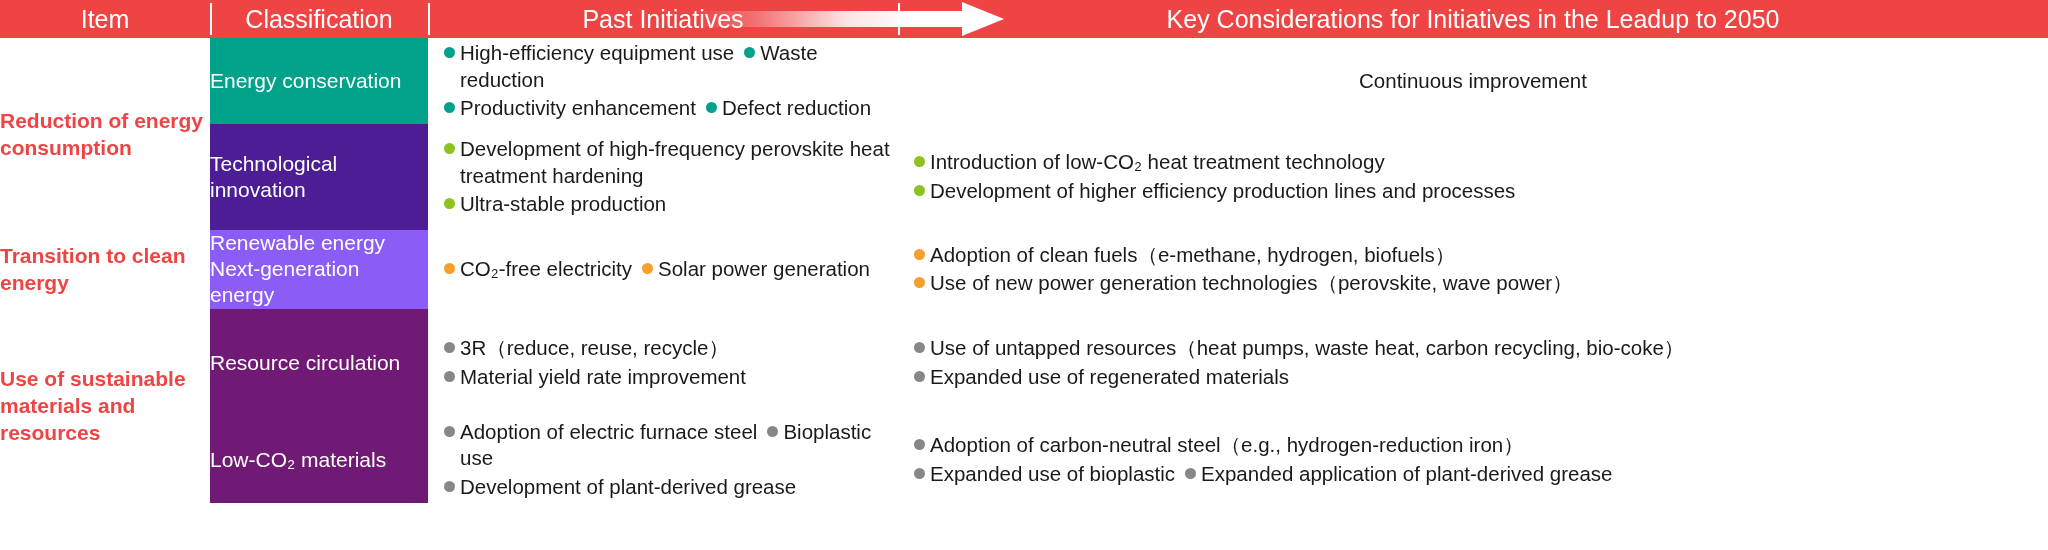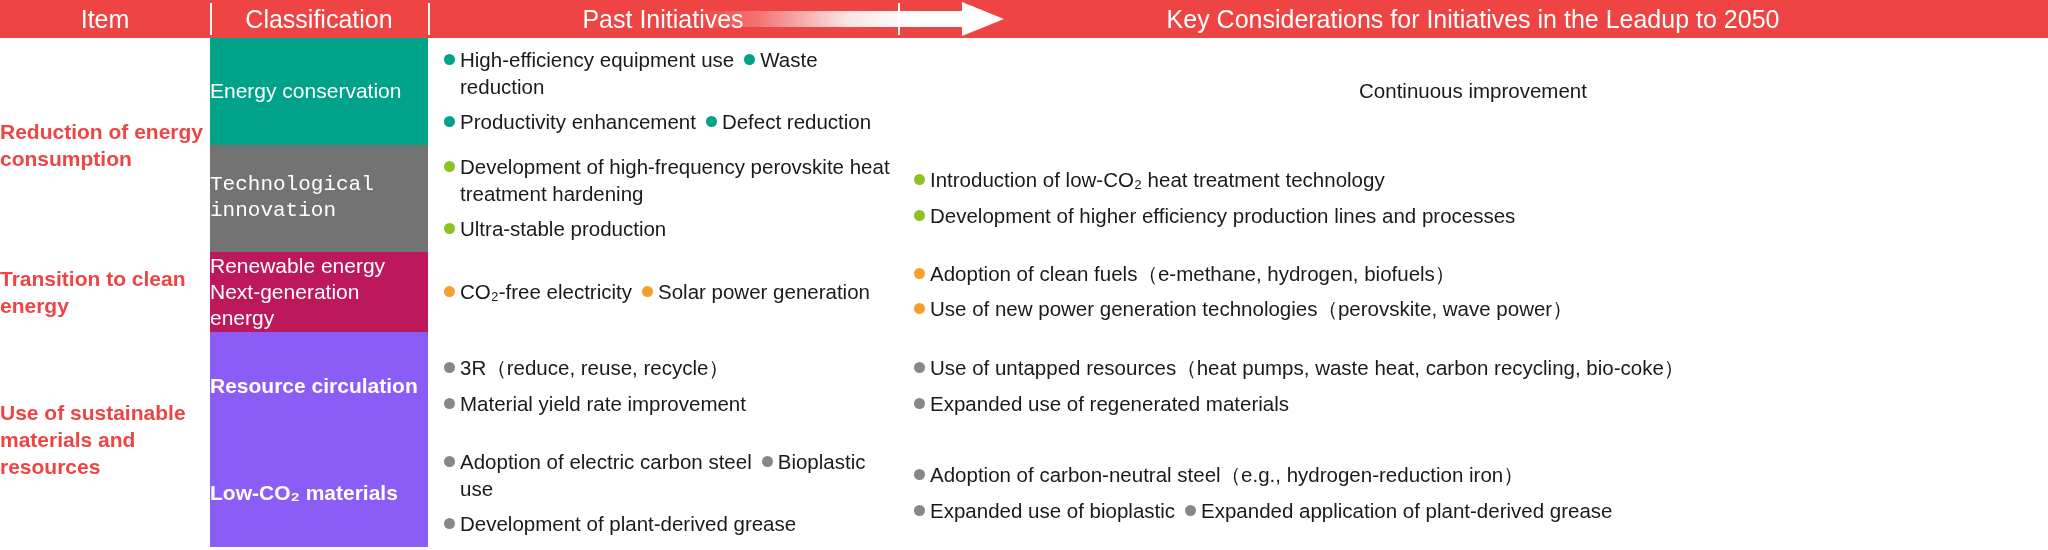--- a/index.html
+++ b/index.html
@@ -68,35 +68,35 @@
     text-align:left;
   }
   .class-cell{
     color:#ffffff;
     font-size:21px;
     text-align:left;
     line-height:1.25;
     padding:4px 8px;
   }
   .class-teal{background:#00a28a;}
-  .class-green{background:#737373;font-family:Liberation Mono, monospace;}
-  .class-orange{background:#be185d;}
-  .class-gray{background:#8b5cf6;font-weight:bold;}
+  .class-green{background:#4c1d95;}
+  .class-orange{background:#8b5cf6;}
+  .class-gray{background:#701a75;}
   .class-left{text-align:left;padding-left:22px;}
   .content-cell{
     background:#ffffff;
     font-size:20.5px;
     color:#1a1a1a;
     padding:6px 14px 6px 18px;
     line-height:1.30;
     text-align:left;
   }
   .bl{ 
     display:block;
-    margin:9px 0;
+    margin:2px 0;
     text-indent:-16px;
     padding-left:32px;
   }
   .plain{display:block;margin:16px 0;text-align:center;}
   .dot{
     display:inline-block;
     width:11px;height:11px;
     border-radius:50%;
     margin-right:5px;
     vertical-align:2px;
@@ -198,21 +198,21 @@
       </td>
       <td class="content-cell vline rowline">
         <span class="bl"><span class="dot dot-gray"></span><span>Use of untapped resources（heat pumps, waste heat, carbon recycling, bio-coke）</span></span>
         <span class="bl"><span class="dot dot-gray"></span><span>Expanded use of regenerated materials</span></span>
       </td>
     </tr>
 
     <tr style="height:78px">
       <td class="class-cell class-gray">Low-CO₂ materials</td>
       <td class="content-cell vline-light rowline-thin bottomline">
-        <span class="bl"><span class="dot dot-gray"></span><span>Adoption of electric carbon steel</span><span class="inline-gap"></span><span class="dot dot-gray"></span><span>Bioplastic use</span></span>
+        <span class="bl"><span class="dot dot-gray"></span><span>Adoption of electric furnace steel</span><span class="inline-gap"></span><span class="dot dot-gray"></span><span>Bioplastic use</span></span>
         <span class="bl"><span class="dot dot-gray"></span><span>Development of plant-derived grease</span></span>
       </td>
       <td class="content-cell vline rowline-thin bottomline">
         <span class="bl"><span class="dot dot-gray"></span><span>Adoption of carbon-neutral steel（e.g., hydrogen-reduction iron）</span></span>
         <span class="bl"><span class="dot dot-gray"></span><span>Expanded use of bioplastic</span><span class="inline-gap"></span><span class="dot dot-gray"></span><span>Expanded application of plant-derived grease</span></span>
       </td>
     </tr>
   </tbody>
 </table>
 

